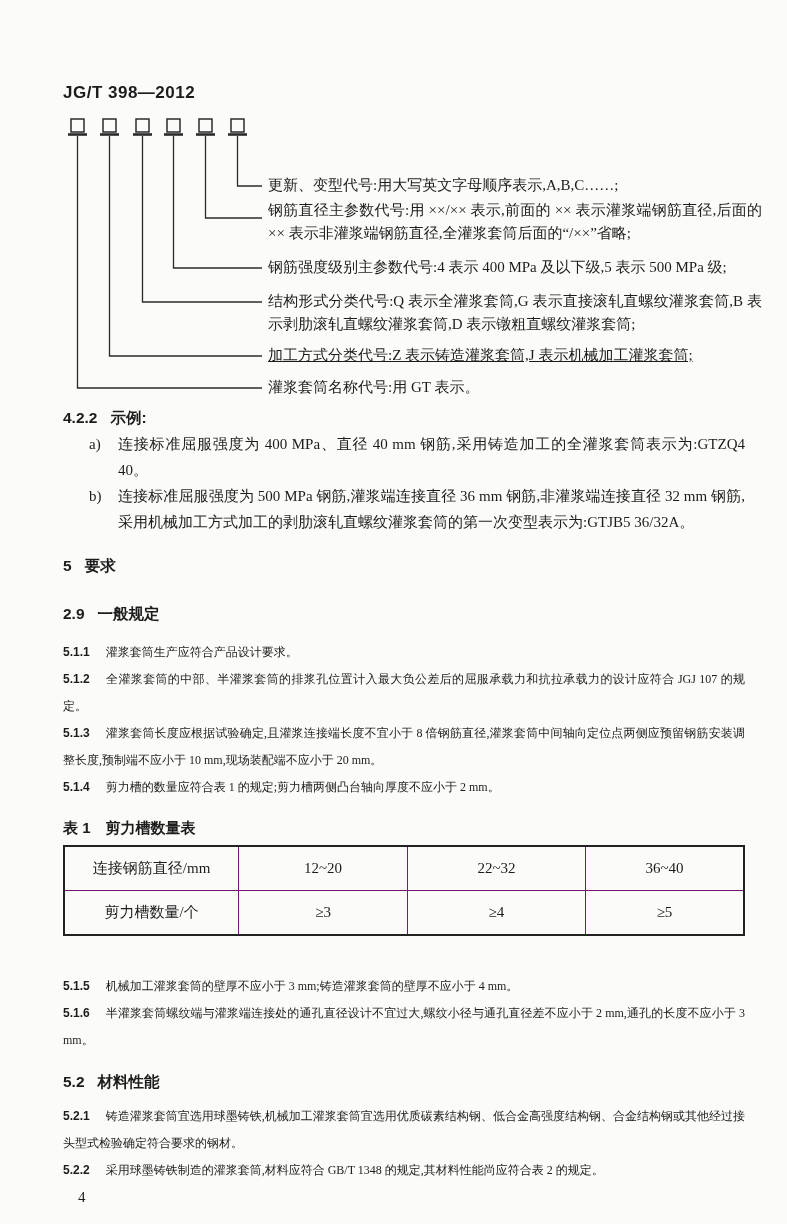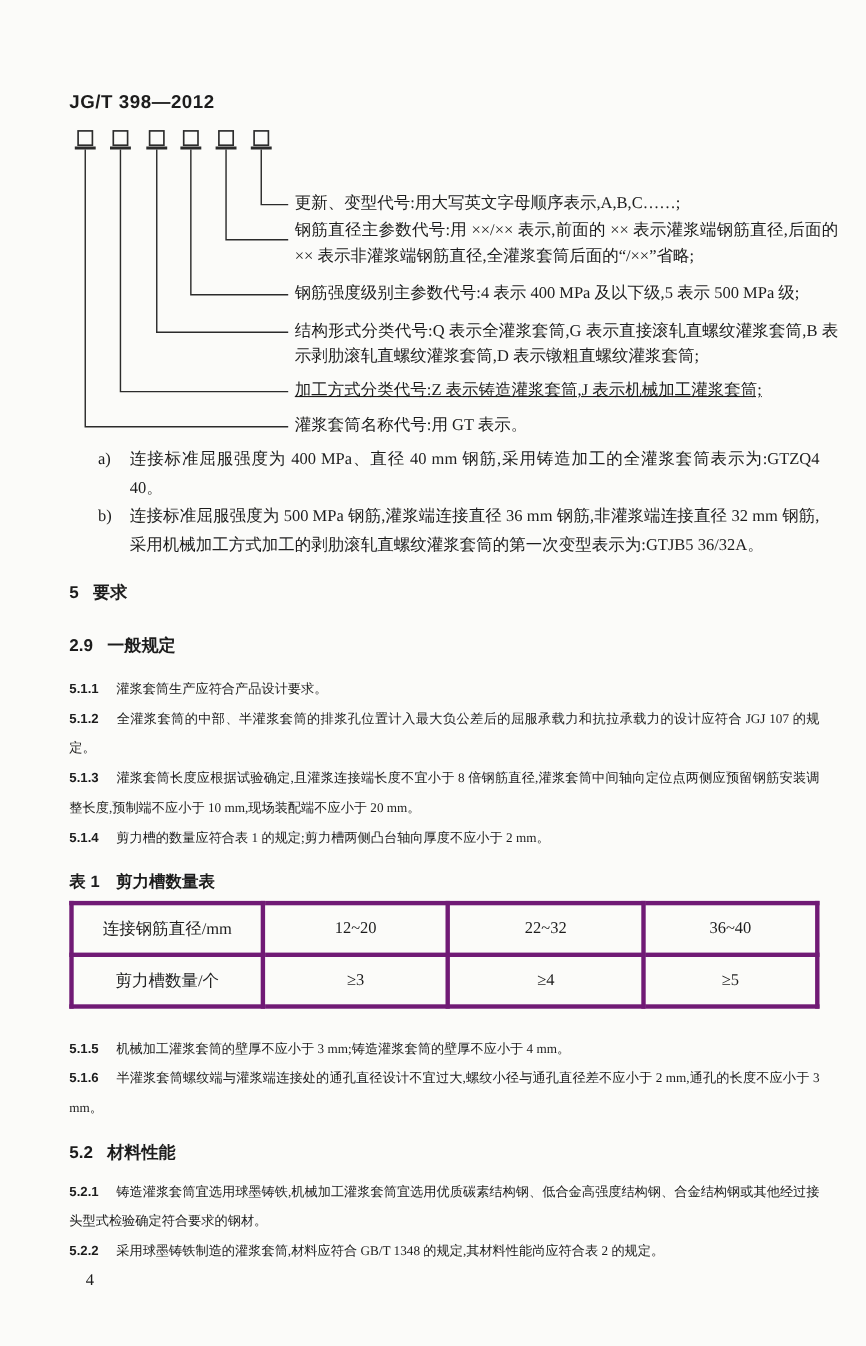--- a/index.html
+++ b/index.html
@@ -59,36 +59,36 @@
   
   .clause{
     margin:0;font-size:12px;line-height:27px;
     text-align:justify;
   }
   .clause .num{
     font-family:"Liberation Sans","DejaVu Sans",sans-serif;
     font-weight:bold;margin-right:16px;white-space:nowrap;
   }
   .m-top-12{margin-top:12px;}
-  .m-top-23{margin-top:23px;}
+  .m-top-23{margin-top:37px;}
   .m-top-8{margin-top:8px;}
   
   .tbl-caption{
     font-family:Liberation Sans, sans-serif;
     font-weight:bold;font-size:15px;line-height:24px;
     text-align:left;margin-top:15px;
   }
   table.t1{
     width:100%;
     border-collapse:collapse;
     margin-top:5px;
     font-size:15px;
   }
   table.t1 td{
-    border:4px solid #701a75;
+    border:1px solid #701a75;
     height:43px;
     text-align:center;
     vertical-align:middle;
     padding:0 4px;
   }
   table.t1{border:2px solid #222;}
   table.t1 td.c1{width:25.7%;}
   table.t1 td.c2{width:24.8%;}
   table.t1 td.c3{width:26.2%;}
   table.t1 td.c4{width:23.3%;}
@@ -134,20 +134,23 @@
       </g>
     </svg>
     <div class="dg-label dg-l1">更新、变型代号:用大写英文字母顺序表示,A,B,C……;</div>
     <div class="dg-label dg-l2">钢筋直径主参数代号:用 ××/×× 表示,前面的 ×× 表示灌浆端钢筋直径,后面的 ×× 表示非灌浆端钢筋直径,全灌浆套筒后面的“/××”省略;</div>
     <div class="dg-label dg-l3">钢筋强度级别主参数代号:4 表示 400 MPa 及以下级,5 表示 500 MPa 级;</div>
     <div class="dg-label dg-l4">结构形式分类代号:Q 表示全灌浆套筒,G 表示直接滚轧直螺纹灌浆套筒,B 表示剥肋滚轧直螺纹灌浆套筒,D 表示镦粗直螺纹灌浆套筒;</div>
     <div class="dg-label dg-l5">加工方式分类代号:Z 表示铸造灌浆套筒,J 表示机械加工灌浆套筒;</div>
     <div class="dg-label dg-l6">灌浆套筒名称代号:用 GT 表示。</div>
   </div>
 
+  <p class="h-clause h-422">
+    <span class="num">4.2.2</span><span>示例:</span>
+  </p>
   <div class="example-item">
     <span class="marker">a)</span>
     <span>连接标准屈服强度为 400 MPa、直径 40 mm 钢筋,采用铸造加工的全灌浆套筒表示为:GTZQ4 40。</span>
   </div>
   <div class="example-item">
     <span class="marker">b)</span>
     <span>连接标准屈服强度为 500 MPa 钢筋,灌浆端连接直径 36 mm 钢筋,非灌浆端连接直径 32 mm 钢筋,采用机械加工方式加工的剥肋滚轧直螺纹灌浆套筒的第一次变型表示为:GTJB5 36/32A。</span>
   </div>
 
   <p class="h-clause sec-5">

